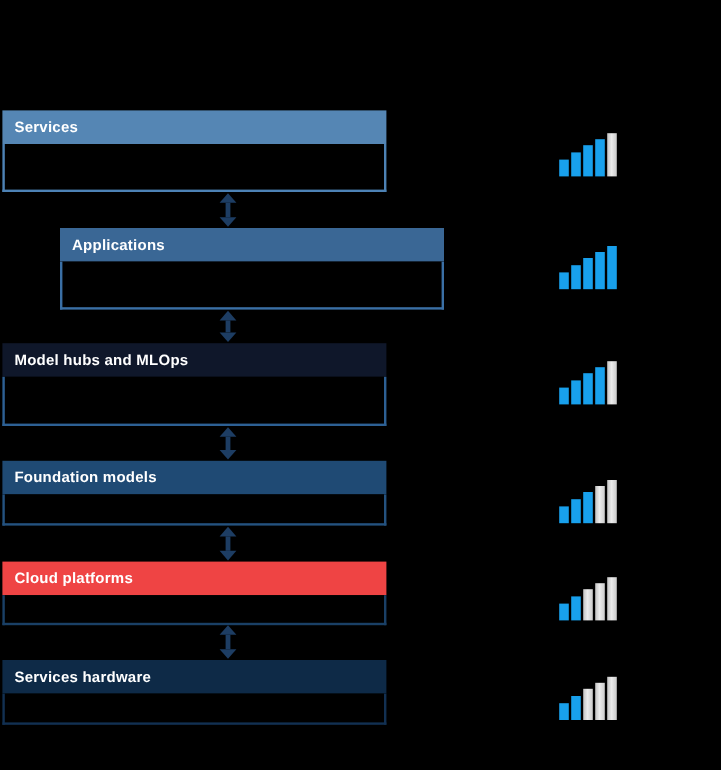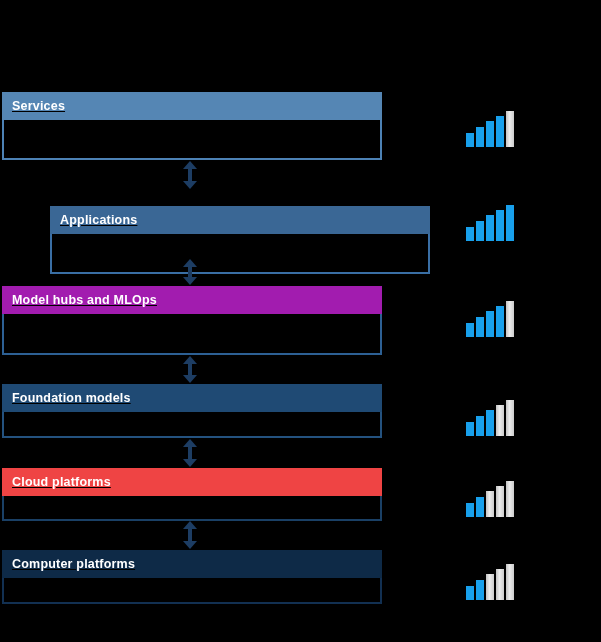--- a/index.html
+++ b/index.html
@@ -4,30 +4,30 @@
 <style>
   html,body{margin:0;padding:0;background:#000;}
   .canvas{
     position:relative;
     width:601px;height:642px;
     background:#000000;
     font-family:"Liberation Sans", sans-serif;
     overflow:hidden;
   }
   
-  .layer{position:absolute;left:2px;width:380px;text-decoration:underline;}
+  .layer{position:absolute;left:2px;width:320px;}
   .layer .hdr{
     height:28px;display:flex;align-items:center;
     padding-left:10px;box-sizing:border-box;
     color:#ffffff;font-size:12.5px;font-weight:bold;letter-spacing:.2px;
   }
   .layer .body{background:#000;box-sizing:border-box;border-style:solid;border-width:0 2px 2px 2px;}
   .layer1{top:92px;}  .layer1 .hdr{background:#5586b4;} .layer1 .body{height:40px;border-color:#4d82b5;}
-  .layer2{top:206px;padding-left:48px;} .layer2 .hdr{background:#3a6795;} .layer2 .body{height:40px;border-color:#3a6fa5;}
-  .layer3{top:286px;} .layer3 .hdr{background:#a21caf;} .layer3 .body{height:41px;border-color:#2d6094;}
+  .layer2{top:190px;padding-left:48px;} .layer2 .hdr{background:#3a6795;} .layer2 .body{height:40px;border-color:#3a6fa5;}
+  .layer3{top:286px;} .layer3 .hdr{background:#0f172a;} .layer3 .body{height:41px;border-color:#2d6094;}
   .layer4{top:384px;} .layer4 .hdr{background:#1f4a74;text-align:right;} .layer4 .body{height:26px;border-color:#24527f;}
   .layer5{top:468px;} .layer5 .hdr{background:#ef4444;} .layer5 .body{height:25px;border-color:#1a4066;}
   .layer6{top:550px;} .layer6 .hdr{background:#0e2a47;} .layer6 .body{height:26px;border-color:#123052;}
   
   .varrow{
     position:absolute;left:183px;width:14px;
     display:flex;flex-direction:column;align-items:center;
     --c:#1d3d63;
   }
   .varrow .head-up{width:0;height:0;border-left:7px solid transparent;border-right:7px solid transparent;border-bottom:8px solid var(--c);}
@@ -114,21 +114,21 @@
   </div>
 
   <div class="varrow arrow5">
     <div class="head-up"></div>
     <div class="shaft"></div>
     <div class="head-down"></div>
   </div>
 
   <div class="layer layer6">
     <div class="hdr">
-      <span>Computer platforms</span>
+      <span>Services hardware</span>
     </div>
     <div class="body"></div>
   </div>
 
   <div class="bars icon1" data-filled="4">
     <div class="bar h1"></div>
     <div class="bar h2"></div>
     <div class="bar h3"></div>
     <div class="bar h4"></div>
     <div class="bar h5"></div>

